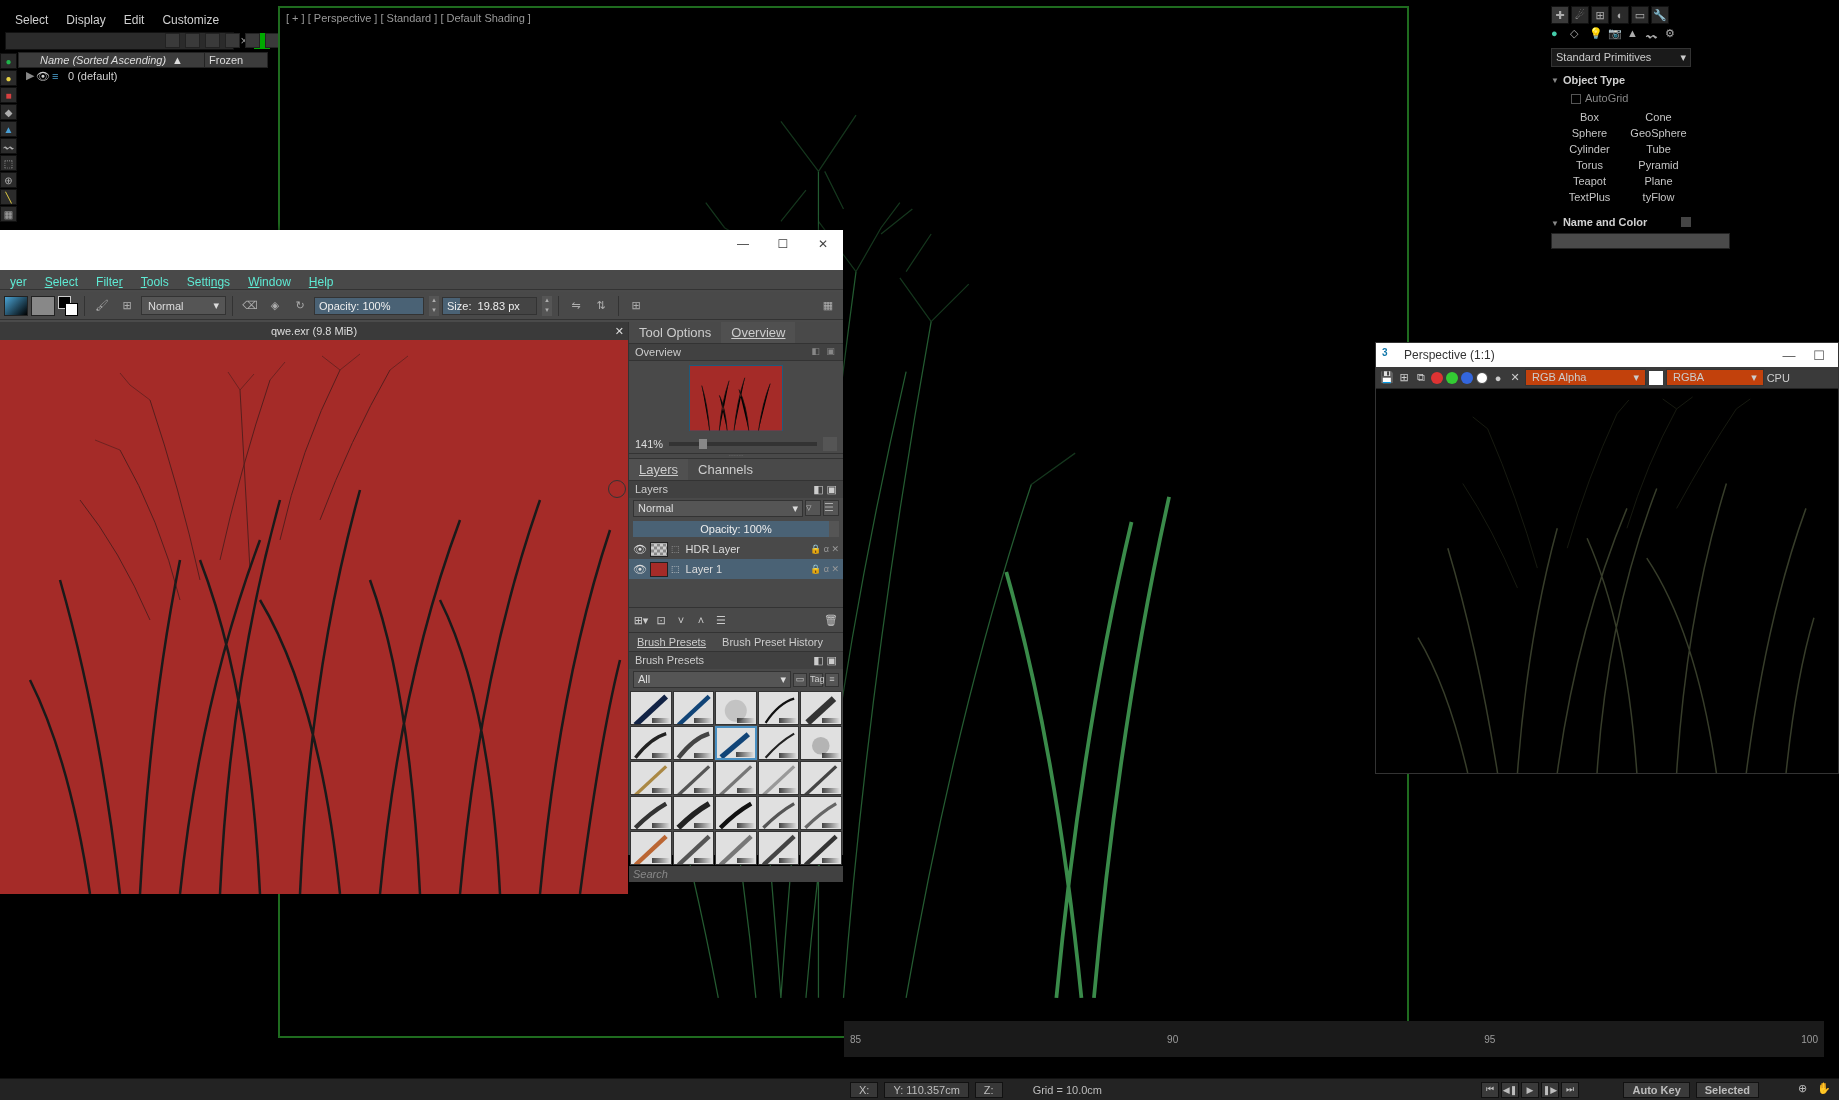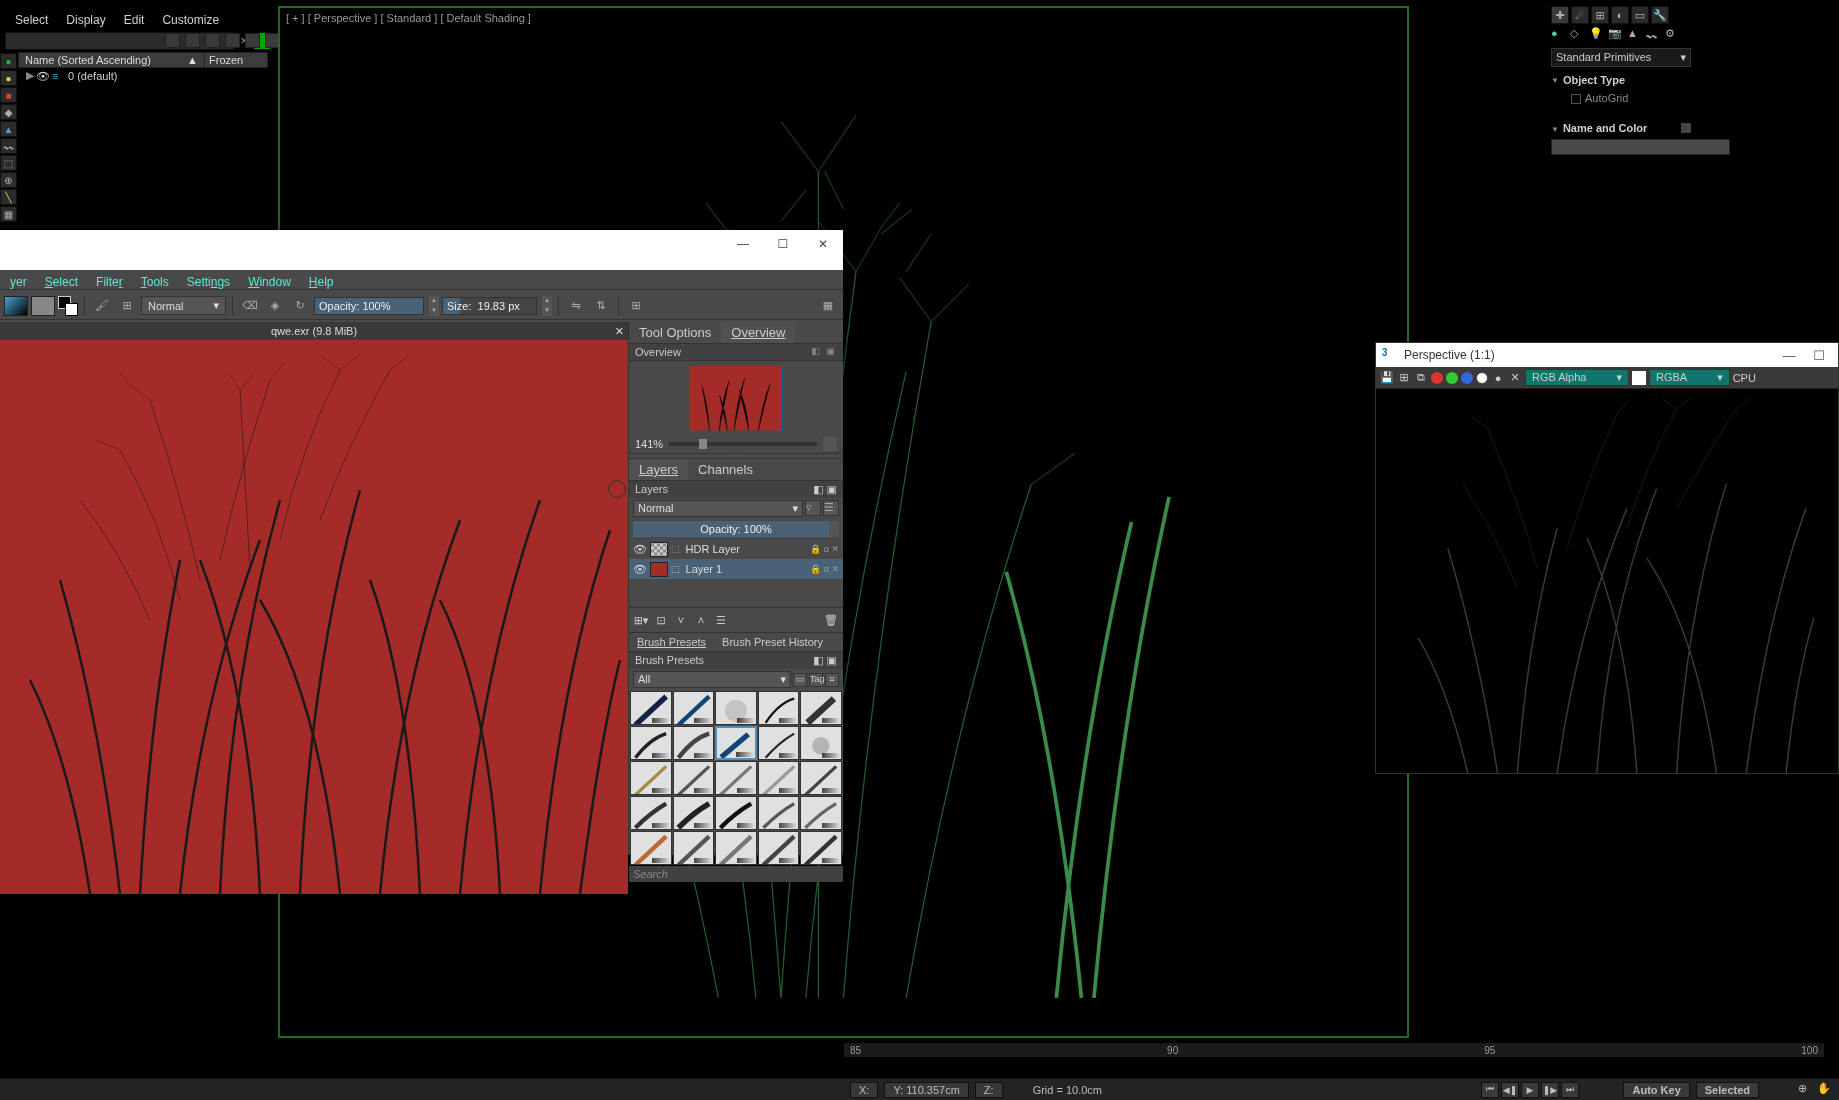--- a/index.html
+++ b/index.html
@@ -8,21 +8,21 @@
 
 .max-menubar { position: absolute; top: 13px; left: 15px; display: flex; gap: 18px; color: #d0d0d0; font-size: 12px; }
 .max-menubar span { cursor: pointer; }
 .max-searchbar { position: absolute; top: 31px; left: 5px; width: 265px; height: 20px; display: flex; align-items: center; }
 .max-searchbar input { flex: 1; background: #2b2b2b; border: 1px solid #111; color: #ccc; height: 18px; padding: 0 4px; }
 .max-searchbar .sb-icon { width: 16px; height: 16px; margin-left: 3px; background: #0a0; display: inline-block; }
 .max-searchbar .sb-x { width: 14px; height: 14px; margin-left: 3px; color: #999; font-size: 12px; line-height: 14px; text-align: center; }
 .max-toolbar { position: absolute; top: 33px; left: 165px; display: flex; gap: 5px; }
 .max-toolbar .t-btn { width: 15px; height: 15px; background: #3a3a3a; border: 1px solid #222; }
 .max-outliner-head { position: absolute; top: 52px; left: 18px; width: 250px; height: 16px; background: #3c3c3c; border: 1px solid #222; display: flex; font-size: 11px; color: #ddd; }
-.max-outliner-head .col1 { flex: 1; padding: 1px 6px; }
+.max-outliner-head .col1 { flex: 1; padding: 1px 21px; font-style: italic; }
 .max-outliner-head .col1 .asc { float: right; }
 .max-outliner-head .col2 { width: 63px; border-left: 1px solid #222; padding: 1px 4px; }
 .max-outliner-row { position: absolute; top: 68px; left: 18px; width: 250px; height: 15px; display: flex; align-items: center; padding-left: 8px; color: #d0d0d0; font-size: 11px; }
 .max-outliner-row .arrow { width: 10px; color: #888; }
 .max-outliner-row .eye { width: 14px; height: 12px; margin-right: 2px; }
 .max-outliner-row .stack { width: 14px; height: 12px; margin-right: 2px; color: #4aa3d4; }
 
 .max-left-toolbar { position: absolute; top: 53px; left: 0; width: 17px; display: flex; flex-direction: column; gap: 1px; }
 .max-left-toolbar .lt { width: 17px; height: 16px; background: #2b2b2b; border: 1px solid #111; display: flex; align-items: center; justify-content: center; font-size: 10px; }
 .max-left-toolbar .lt.c1 { color: #1fb44a; }
@@ -45,21 +45,21 @@
 .cmd-rollout-head .tri { margin-right: 4px; color: #888; font-size: 8px; }
 .cmd-body { padding: 2px 0 6px 6px; color: #c5c5c5; font-size: 11px; }
 .cmd-body .autogrid { padding: 2px 0 6px 14px; color: #888; }
 .cmd-body .autogrid .cb { width: 10px; height: 10px; border: 1px solid #555; display: inline-block; margin-right: 4px; vertical-align: middle; }
 .cmd-grid { display: grid; grid-template-columns: 1fr 1fr; gap: 2px 4px; }
 .cmd-grid span { cursor: pointer; text-align: center; padding: 1px 0; }
 .name-color { display: flex; gap: 4px; padding: 3px 0; }
 .name-color input { flex: 1; background: #4a4a4a; border: 1px solid #222; height: 16px; }
 .name-color .swatch { width: 16px; height: 16px; background: #d838b8; }
 
-.timeline-area { position: absolute; bottom: 43px; left: 844px; right: 15px; height: 14px; background: #1a1a1a; display: flex; align-items: center; padding: 0 6px; color: #9c9c9c; font-size: 10px; }
+.timeline-area { position: absolute; bottom: 43px; left: 844px; right: 15px; height: 36px; background: #1a1a1a; display: flex; align-items: center; padding: 0 6px; color: #9c9c9c; font-size: 10px; }
 .timeline-ticks { flex: 1; display: flex; justify-content: space-between; }
 .statusbar { position: absolute; bottom: 0; left: 0; right: 0; height: 22px; background: #232323; border-top: 1px solid #111; display: flex; align-items: center; padding: 0 6px; color: #bdbdbd; font-size: 11px; }
 .statusbar .xyz { display: flex; gap: 6px; margin-left: 844px; }
 .statusbar .xyz .coord { background: #383838; padding: 1px 8px; border: 1px solid #111; }
 .statusbar .grid { margin-left: 30px; }
 .statusbar .playback { position: absolute; right: 260px; display: flex; gap: 2px; }
 .statusbar .playback .pb { width: 18px; height: 16px; background: #3a3a3a; border: 1px solid #111; display: flex; align-items: center; justify-content: center; font-size: 9px; }
 .statusbar .keymode { position: absolute; right: 80px; display: flex; gap: 6px; align-items: center; font-weight: bold; }
 .statusbar .keymode .btn { background: #3a3a3a; padding: 1px 8px; border: 1px solid #111; }
 .statusbar .navicons { position: absolute; right: 6px; display: flex; gap: 3px; }
@@ -141,21 +141,21 @@
 .as-window { position: absolute; top: 342px; right: 0; width: 464px; height: 432px; background: #1b1b1b; border: 1px solid #333; }
 .as-titlebar { height: 24px; background: #fff; display: flex; align-items: center; padding: 0 6px; color: #333; font-size: 12px; }
 .as-titlebar .icon3 { width: 16px; height: 16px; margin-right: 6px; color: #17a; font-weight: bold; font-size: 10px; }
 .as-titlebar .wbtns { margin-left: auto; display: flex; gap: 4px; }
 .as-titlebar .wbtns div { width: 26px; text-align: center; color: #555; font-size: 13px; }
 .as-toolbar { height: 22px; background: #3a3a3a; border-bottom: 1px solid #222; display: flex; align-items: center; padding: 0 4px; gap: 3px; font-size: 11px; color: #ccc; }
 .as-toolbar .asb { width: 14px; height: 14px; display: flex; align-items: center; justify-content: center; }
 .as-toolbar .dot { width: 12px; height: 12px; border-radius: 50%; }
 .as-toolbar .r { background: #d33; } .as-toolbar .g { background: #3c3; } .as-toolbar .b { background: #36d; } .as-toolbar .a { background: #fff; border: 1px solid #444; }
 .as-toolbar .sw { width: 14px; height: 14px; background: #fff; }
-.as-toolbar .dd { background: #0f766e; border: 1px solid #333; padding: 1px 6px; display: flex; gap: 30px; }
+.as-toolbar .dd { background: #c2410c; border: 1px solid #333; padding: 1px 6px; display: flex; gap: 47px; }
 .as-viewport { position: absolute; top: 46px; left: 0; right: 0; bottom: 0; background: #000; overflow: hidden; }
 
 
 .grass-svg { width: 100%; height: 100%; }
 </style>
 </head>
 <body>
 
 <div class="max-menubar">
   <span>Select</span>
@@ -240,20 +240,34 @@
     <span>Standard Primitives</span>
       <span>▾</span>
   </div>
   <div class="cmd-rollout">
     <div class="cmd-rollout-head">
         <span class="tri">▼</span>
         <span>Object Type</span>
       </div>
     <div class="cmd-body">
       <div class="autogrid"><span class="cb"></span><span>AutoGrid</span></div>
+      <div class="cmd-grid">
+        <span>Box</span>
+        <span>Cone</span>
+        <span>Sphere</span>
+        <span>GeoSphere</span>
+        <span>Cylinder</span>
+        <span>Tube</span>
+        <span>Torus</span>
+        <span>Pyramid</span>
+        <span>Teapot</span>
+        <span>Plane</span>
+        <span>TextPlus</span>
+        <span>tyFlow</span>
+      </div>
     </div>
   </div>
   <div class="cmd-rollout">
     <div class="cmd-rollout-head" style="justify-content:space-between">
         <span><span class="tri">▼</span><span>Name and Color</span></span>
         <span style="width:10px;height:10px;background:#444"></span>
       </div>
     <div class="name-color">
       <input style="">
       <div class="swatch"></div>

